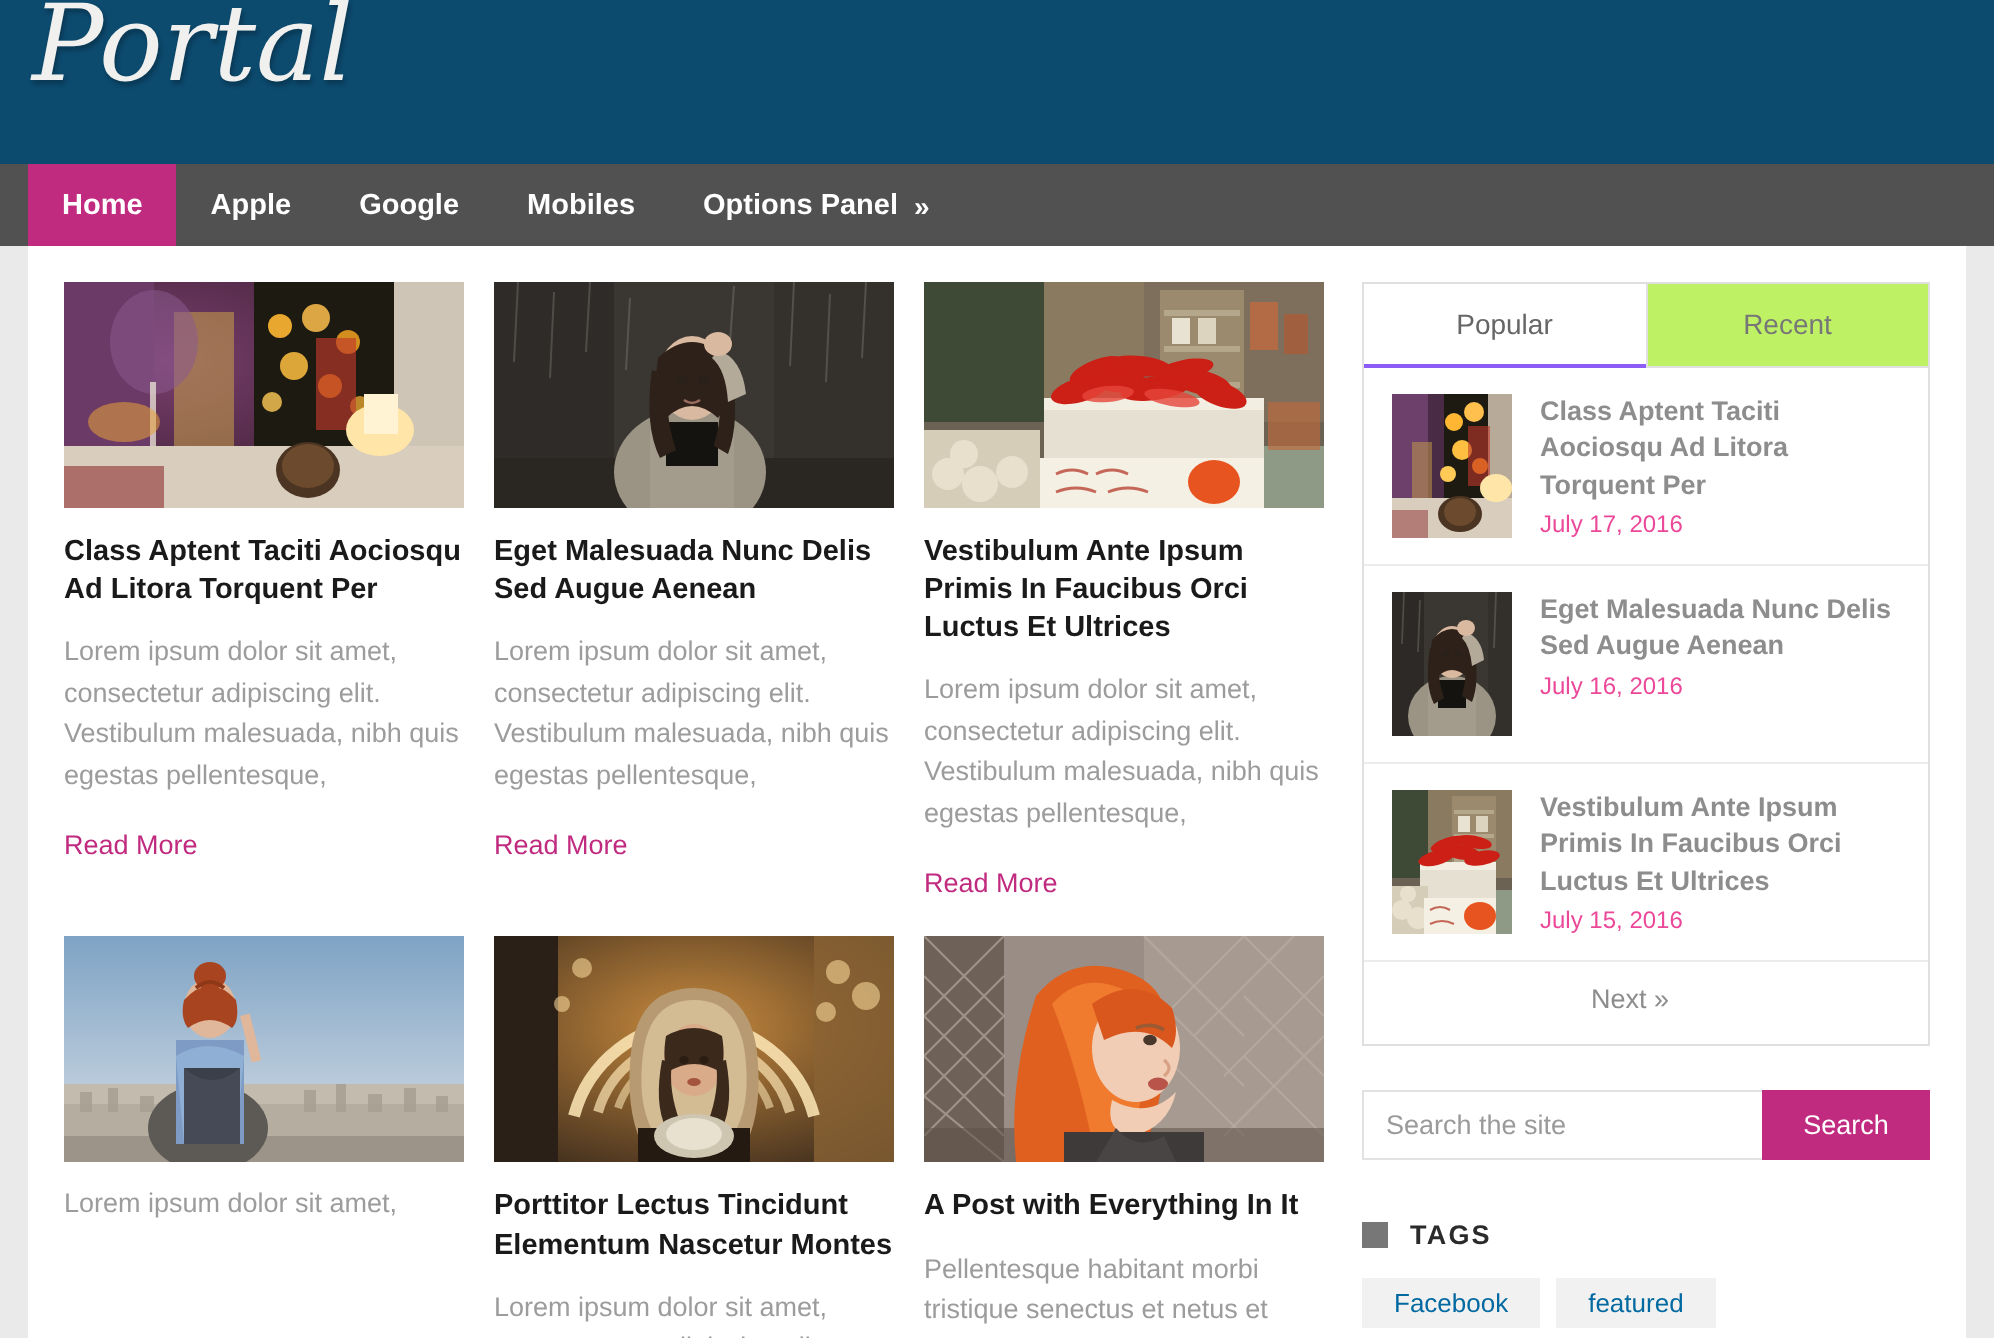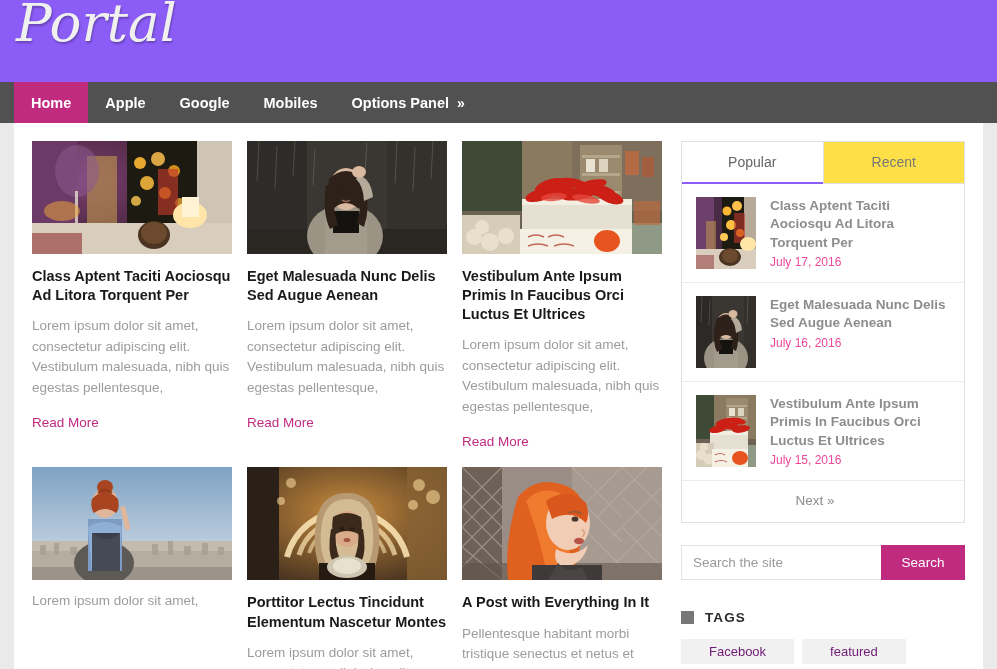--- a/index.html
+++ b/index.html
@@ -10,21 +10,21 @@
     height: 669px;
     overflow: hidden;
     background: #eaeaea;
     font-family: "Liberation Sans", sans-serif;
     -webkit-font-smoothing: antialiased;
   }
 
   
   .site-header {
     height: 82px;
-    background: #8b5cf6;
+    background: #0c4a6e;
     position: relative;
   }
   .logo {
     position: absolute;
     left: 16px;
     top: -4px;
     font-family: "DejaVu Serif", serif;
     font-style: italic;
     font-weight: 400;
     font-size: 53px;
@@ -132,21 +132,21 @@
     color: #777777;
     cursor: pointer;
     border-bottom: 1px solid #e0e0e0;
   }
   .tab.active {
     background: #ffffff;
     border-bottom: 2px solid #8b5cf6;
     color: #666;
   }
   .tab.inactive {
-    background: #fde047;
+    background: #bef264;
     border-left: 1px solid #e0e0e0;
   }
 
   .pop-item {
     display: flex;
     padding: 13px 14px;
     border-bottom: 1px solid #ececec;
   }
   .pop-thumb {
     width: 60px;
@@ -229,23 +229,23 @@
     color: #2b2b2b;
   }
   .tag-list {
     display: flex;
     flex-wrap: wrap;
     margin-top: 14px;
     gap: 8px;
   }
   .tag {
     background: #f1f1f1;
-    color: #701a75;
+    color: #0369a1;
     font-size: 13px;
-    padding: 5px 28px;
+    padding: 5px 16px;
     cursor: pointer;
     white-space: nowrap;
   }
 </style>
 </head>
 <body>
 
 <div class="site-header">
   <div class="logo">Portal</div>
 </div>

